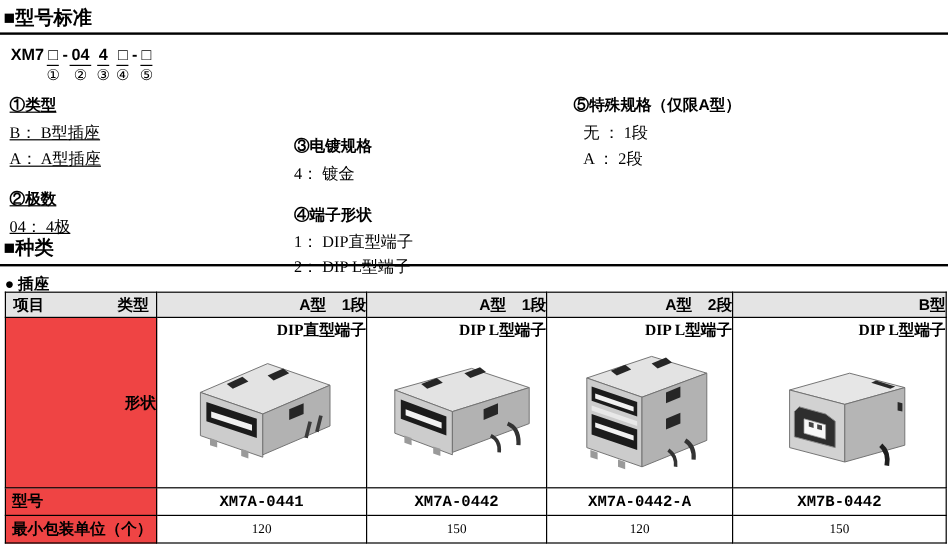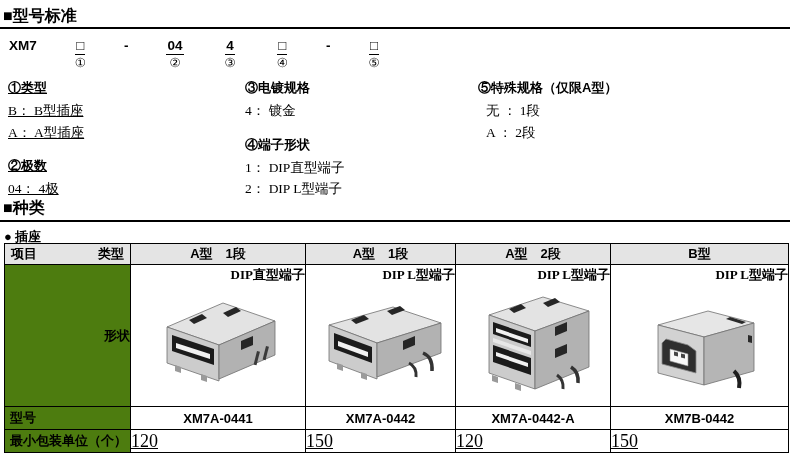--- a/index.html
+++ b/index.html
@@ -9,34 +9,34 @@
   }
   .sec-title{
     position:absolute;left:3px;margin:0;
     font-family:"Liberation Sans", sans-serif;font-weight:bold;font-size:16px;line-height:20px;
   }
   .rule{position:absolute;left:0;width:790px;height:2px;background:#000;}
 
   
   .code{
     position:absolute;left:8px;top:38px;display:flex;align-items:flex-start;
-    font-family:"Liberation Sans", sans-serif;font-weight:bold;font-size:13.5px;gap:36px;
+    font-family:"Liberation Sans", sans-serif;font-weight:bold;font-size:13.5px;
   }
   .seg{display:inline-flex;flex-direction:column;align-items:center;margin:0 1px;}
   .seg .ch{line-height:16px;height:16px;}
   .seg.u .ch{border-bottom:1.5px solid #000;padding:0 1px;}
   .seg .num{
     font-family:"Liberation Serif", serif;font-weight:normal;
     font-size:12.5px;line-height:15px;height:15px;margin-top:1px;
   }
 
   
   .defcol{position:absolute;top:78px;}
   #defcol1{left:8px;width:225px;text-decoration:underline;}
-  #defcol2{left:245px;width:225px;}
+  #defcol2{left:245px;width:225px;margin-top:34px;}
   #defcol3{left:478px;width:300px;}
   .def-h{
     font-family:"Liberation Sans", sans-serif;font-weight:bold;font-size:13px;
     margin:0 0 3px 0;line-height:19px;
   }
   .def-h.second{margin-top:13px;}
   .def-item{font-size:13.5px;line-height:21.5px;margin:0;}
   #defcol3 .def-item{padding-left:8px;font-family:Liberation Serif, serif;}
 
   .subtitle{
@@ -46,40 +46,40 @@
 
   
   table{
     position:absolute;left:4px;top:243px;width:784px;
     border-collapse:collapse;table-layout:fixed;
   }
   td{border:1px solid #000;padding:0;vertical-align:middle;}
   .c0{width:126px;}.c1{width:175px;}.c2{width:150px;}.c3{width:155px;}.c4{width:178px;}
   .hdr{
     background:#e4e4e4;font-family:"Liberation Sans", sans-serif;font-weight:bold;
-    font-size:13px;text-align:center;height:20px;
+    font-size:13px;text-align:right;height:20px;
   }
   .corner{display:flex;justify-content:space-between;padding:0 6px;}
   .rowlabel{
-    background:#4d7c0f;font-family:"Liberation Sans", sans-serif;font-weight:bold;
+    background:#ef4444;font-family:"Liberation Sans", sans-serif;font-weight:bold;
     font-size:13px;text-align:left;padding-left:5px;
   }
   .shape-row td{height:141px;text-align:right;}
   .shape-cell{vertical-align:top;}
   .terminal{
     font-family:"Liberation Serif", serif;font-weight:bold;font-size:13px;
     padding:1px 0 0 4px;line-height:17px;
   }
   .photo{display:block;margin:0 auto;}
   .model-row td{height:22px;}
   .model-val{
-    font-family:Liberation Sans, sans-serif;font-weight:bold;font-size:13px;text-align:center;
+    font-family:Liberation Mono, monospace;font-weight:bold;font-size:13px;text-align:center;
   }
   .pack-row td{height:22px;}
-  .pack-val{font-size:18px;text-align:left;text-decoration:underline;}
+  .pack-val{font-size:11px;text-align:center;}
 </style>
 </head>
 <body>
 
 <h1 class="sec-title" style="top:6px;">■型号标准</h1>
 <div class="rule" style="top:27px;"></div>
 
 <div class="code">
   <span class="seg">
       <span class="ch">XM7</span>

